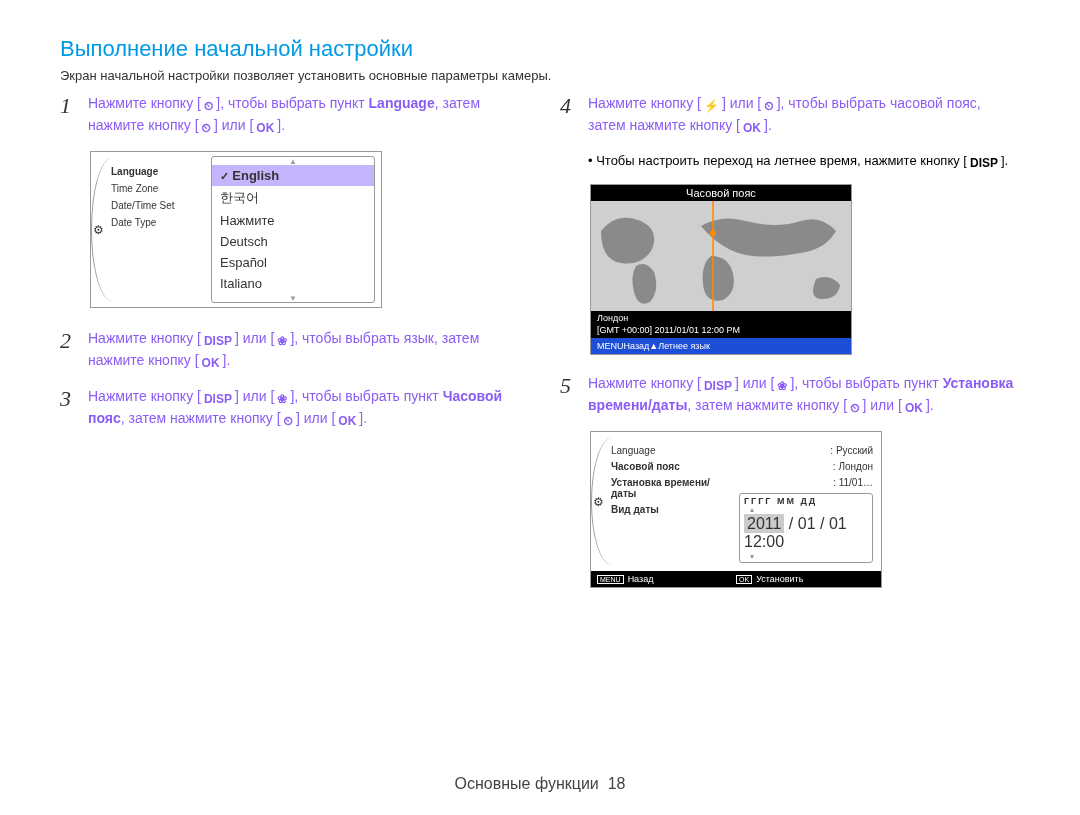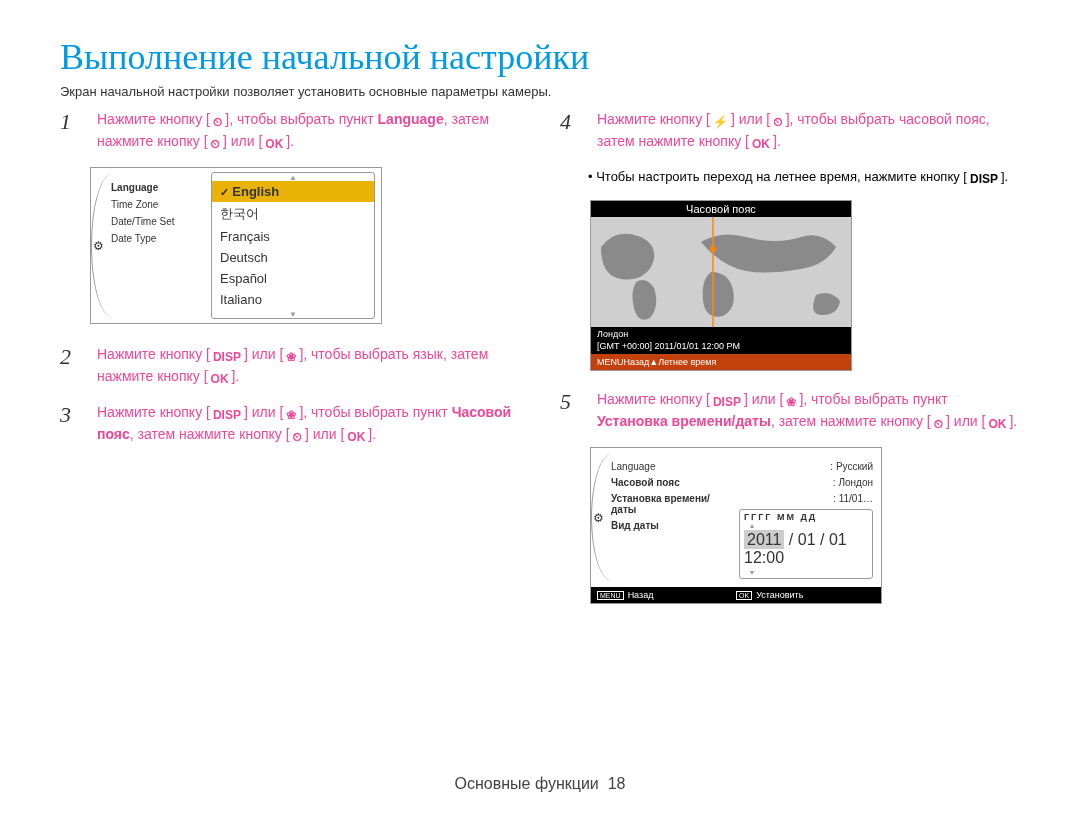--- a/index.html
+++ b/index.html
@@ -1,50 +1,50 @@
 <!DOCTYPE html>
 <html><head>
 <meta charset="utf-8">
 <style>
   html,body{margin:0;padding:0;background:#fff;font-family:Arial,Helvetica,sans-serif;color:#000;}
   .page{width:1080px;height:815px;position:relative;box-sizing:border-box;padding:36px 60px 0 60px;}
-  .title{font-size:36px;color:#0099e6;font-weight:normal;margin:0 0 6px 0;font-family:Liberation Serif, serif;}
+  .title{font-size:22px;color:#0099e6;font-weight:normal;margin:0 0 6px 0;}
   .subtitle{font-size:13px;color:#333;margin:0 0 10px 0;}
   .cols{display:flex;gap:40px;}
   .col{flex:1;}
   .step{display:flex;margin-bottom:14px;}
   .stepnum{font-size:22px;font-style:italic;font-family:"Times New Roman",serif;color:#333;width:28px;flex-shrink:0;line-height:1.2;}
-  .steptext{font-size:14px;line-height:1.5;color:#ec4899;margin-left:9px;}
+  .steptext{font-size:14px;line-height:1.5;color:#8b5cf6;}
   .steptext b{font-weight:bold;}
   .btn{display:inline-block;vertical-align:-2px;font-size:12px;font-weight:bold;padding:0 3px;}
   .bullet{font-size:13px;margin-left:28px;line-height:1.5;margin-bottom:12px;}
 
   
   .lcd{border:1px solid #999;width:290px;margin:8px 0 20px 30px;background:#fff;}
   .lcd-body{display:flex;font-size:12px;color:#333;}
   .lcd-side{width:110px;padding:8px 6px 8px 4px;position:relative;}
   .lcd-side .arc{position:absolute;left:0;top:6px;bottom:6px;width:20px;border-left:1px solid #999;border-radius:100% 0 0 100%/50% 0 0 50%;}
   .lcd-side .sideitems{margin-left:16px;}
   .lcd-side .sideitems div{font-size:10px;margin:6px 0;color:#333;}
   .lcd-side .sideitems .sel{font-weight:bold;}
   .lcd-side .gear{position:absolute;left:2px;top:50%;transform:translateY(-50%);font-size:12px;}
   .lang-box{flex:1;border:1px solid #999;border-radius:3px;margin:4px 6px 4px 0;overflow:hidden;}
   .lang-box .uparr,.lang-box .dnarr{font-size:9px;text-align:center;color:#999;line-height:8px;}
   .lang-box .opt{font-size:13px;padding:3px 8px;}
-  .lang-box .opt.sel{background:#eab308;font-weight:bold;}
+  .lang-box .opt.sel{background:#c4b5fd;font-weight:bold;}
   .lang-box .opt.sel::before{content:"✓ ";font-size:11px;}
   .lcd-foot{background:#000;color:#fff;font-size:9px;display:flex;padding:3px 6px;}
   .lcd-foot .fl{flex:1;display:flex;align-items:center;gap:4px;}
   .lcd-foot .box{border:1px solid #fff;padding:0 2px;font-size:7px;}
 
   .lcd2{border:1px solid #999;width:260px;margin:6px 0 18px 30px;background:#fff;}
   .lcd2-title{background:#000;color:#fff;font-size:11px;text-align:center;padding:2px 0;}
   .lcd2-map{height:110px;background:#d0d0d0;position:relative;overflow:hidden;}
   .lcd2-strip{background:#000;color:#fff;font-size:9px;padding:2px 6px;line-height:1.3;}
-  .lcd2-foot{background:#c2410c;color:#fff;font-size:9px;display:flex;padding:3px 6px;}
+  .lcd2-foot{background:#1d4ed8;color:#fff;font-size:9px;display:flex;padding:3px 6px;}
 
   .lcd3{border:1px solid #999;width:290px;margin:8px 0 0 30px;background:#fff;}
   .lcd3-body{display:flex;font-size:11px;color:#333;min-height:130px;}
   .lcd3-left{width:140px;padding:8px 4px 8px 4px;position:relative;}
   .lcd3-left .sideitems{margin-left:16px;}
   .lcd3-left .sideitems div{font-size:10px;margin:5px 0;}
   .lcd3-left .sideitems .b{font-weight:bold;}
   .lcd3-right{flex:1;padding:8px 8px 8px 0;font-size:10px;}
   .lcd3-right .val{margin:5px 0;color:#333;text-align:right;}
   .datebar{border:1px solid #999;border-radius:3px;padding:2px;margin-top:4px;}
@@ -85,21 +85,21 @@
               <div class="sel">Language</div>
               <div>Time Zone</div>
               <div>Date/Time Set</div>
               <div>Date Type</div>
             </div>
           </div>
           <div class="lang-box">
             <div class="uparr">▴</div>
             <div class="opt sel">English</div>
             <div class="opt">한국어</div>
-            <div class="opt">Français</div>
+            <div class="opt">Нажмите</div>
             <div class="opt">Deutsch</div>
             <div class="opt">Español</div>
             <div class="opt">Italiano</div>
             <div class="dnarr">▾</div>
           </div>
         </div>
       </div>
 
       <div class="step">
         <div class="stepnum">2</div>
@@ -144,21 +144,21 @@
             <line x1="122" y1="0" x2="122" y2="110" stroke="#ff8800" stroke-width="1.5"></line>
             <circle cx="122" cy="32" r="3" fill="#ff8800"></circle>
           </svg>
         </div>
         <div class="lcd2-strip">
           <div>Лондон</div>
           <div>[GMT +00:00] 2011/01/01 12:00 PM</div>
         </div>
         <div class="lcd2-foot">
           <div class="fl"><span class="box">MENU</span><span>Назад</span></div>
-          <div class="fl"><span class="tri">▲</span><span>Летнее время</span></div>
+          <div class="fl"><span class="tri">▲</span><span>Летнее язык</span></div>
         </div>
       </div>
 
       <div class="step">
         <div class="stepnum">5</div>
         <div class="steptext">
           <span>Нажмите кнопку [</span><span class="btn">DISP</span><span>] или [</span><span class="btn">❀</span><span>], чтобы выбрать пункт </span><b>Установка времени/даты</b><span>, затем нажмите кнопку [</span><span class="btn">⏲</span><span>] или [</span><span class="btn">OK</span><span>].</span>
         </div>
       </div>
 

